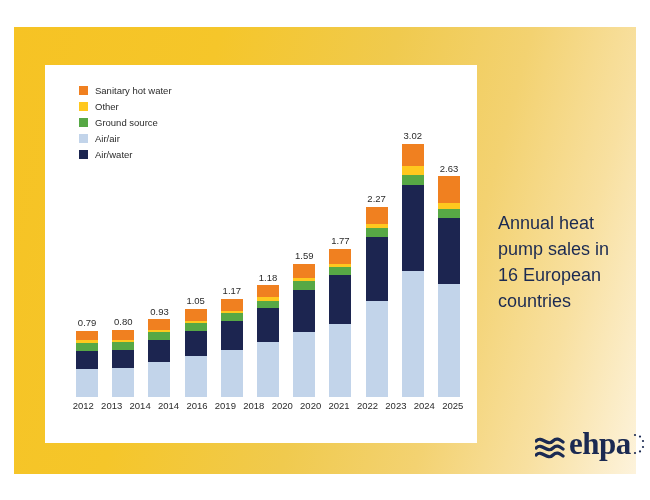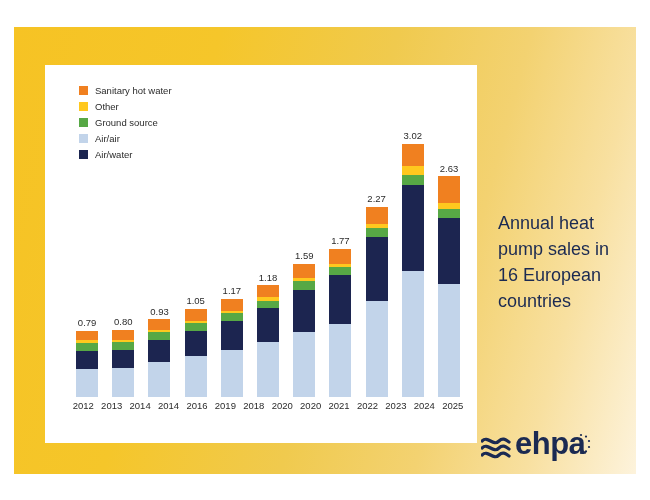--- a/index.html
+++ b/index.html
@@ -117,24 +117,25 @@
     left: 484px;
     top: 183px;
     width: 130px;
     font-size: 18px;
     line-height: 1.45;
     color: #1b2a52;
   }
   
   #logo {
     position: absolute;
-    left: 467px;
+    left: 521px;
     top: 404px;
     width: 110px;
     height: 34px;
+    font-family: Liberation Serif, serif;
   }
   #logo-wave {
     position: absolute;
     left: 0;
     top: 4px;
   }
   #logo-text {
     position: absolute;
     left: 34px;
     top: -3px;

